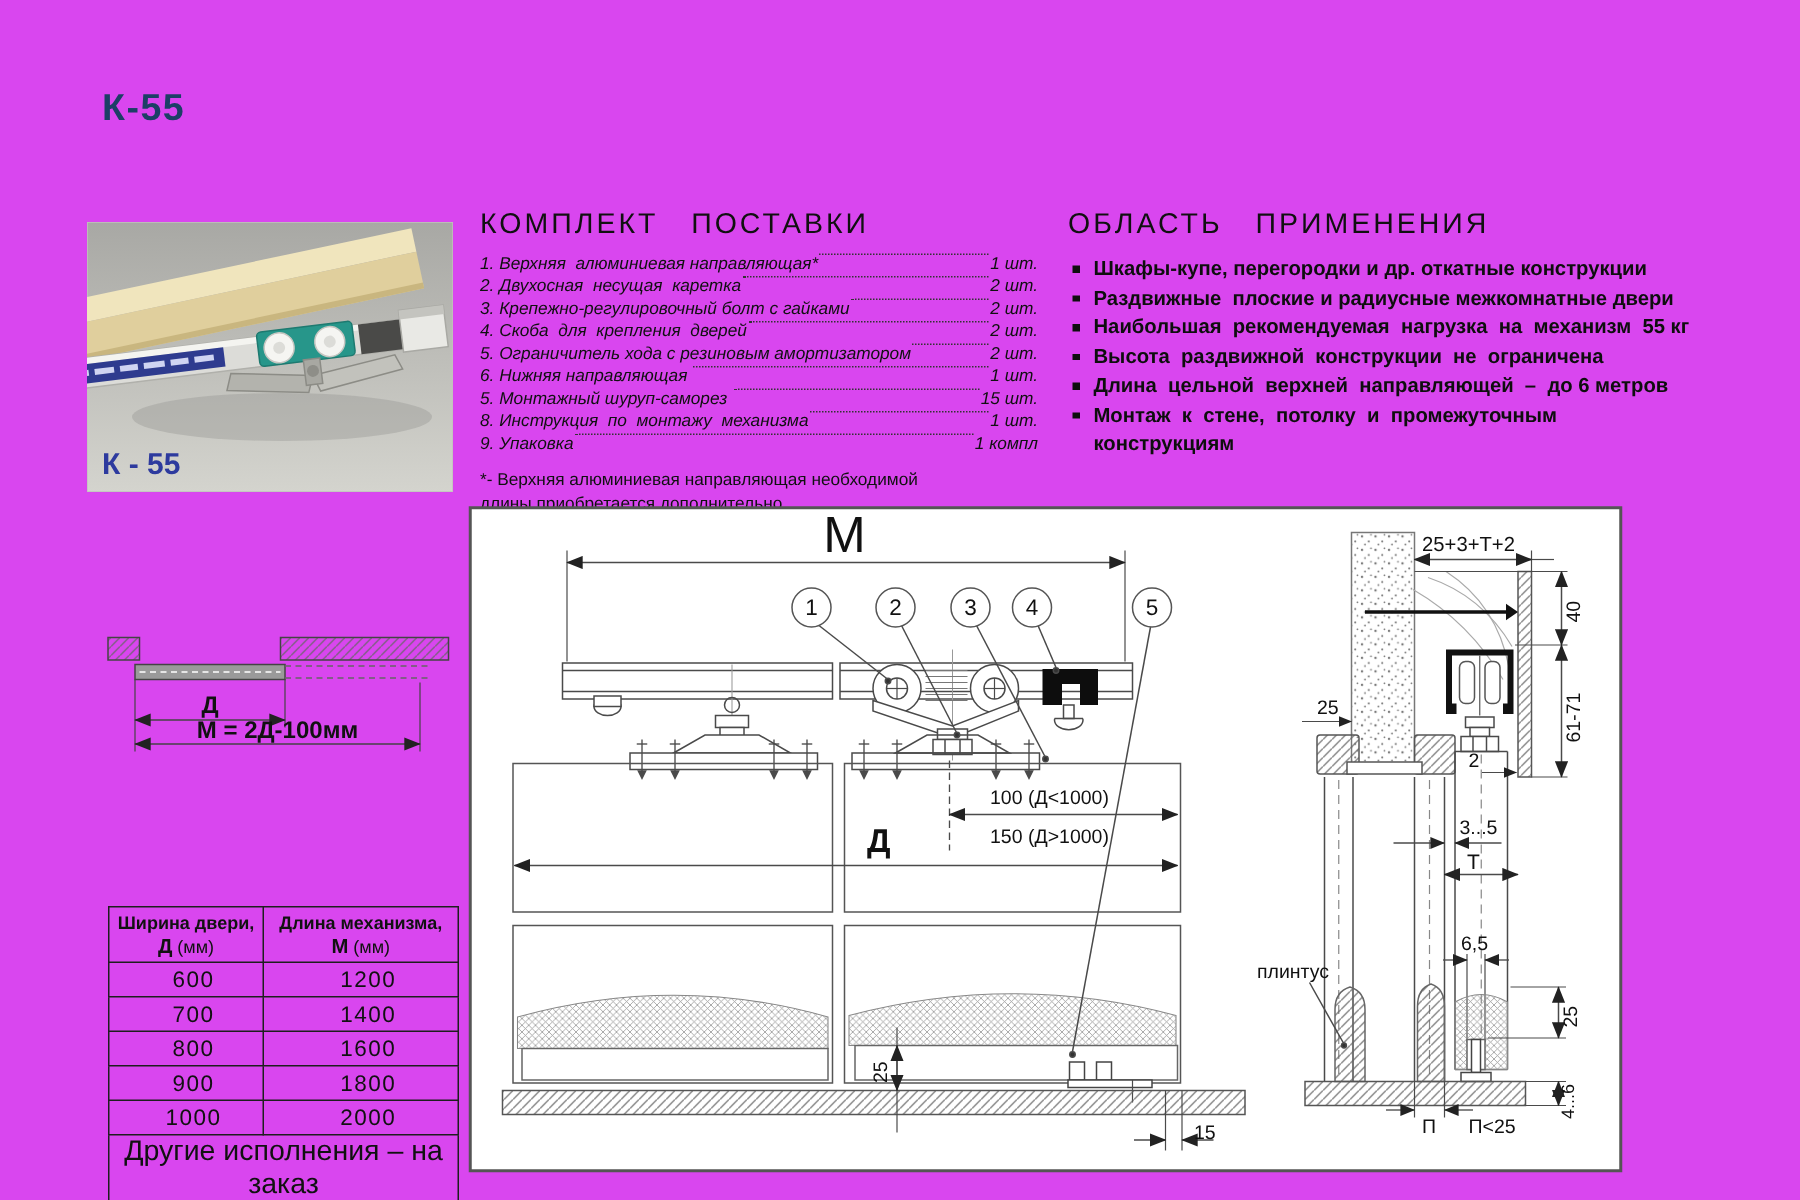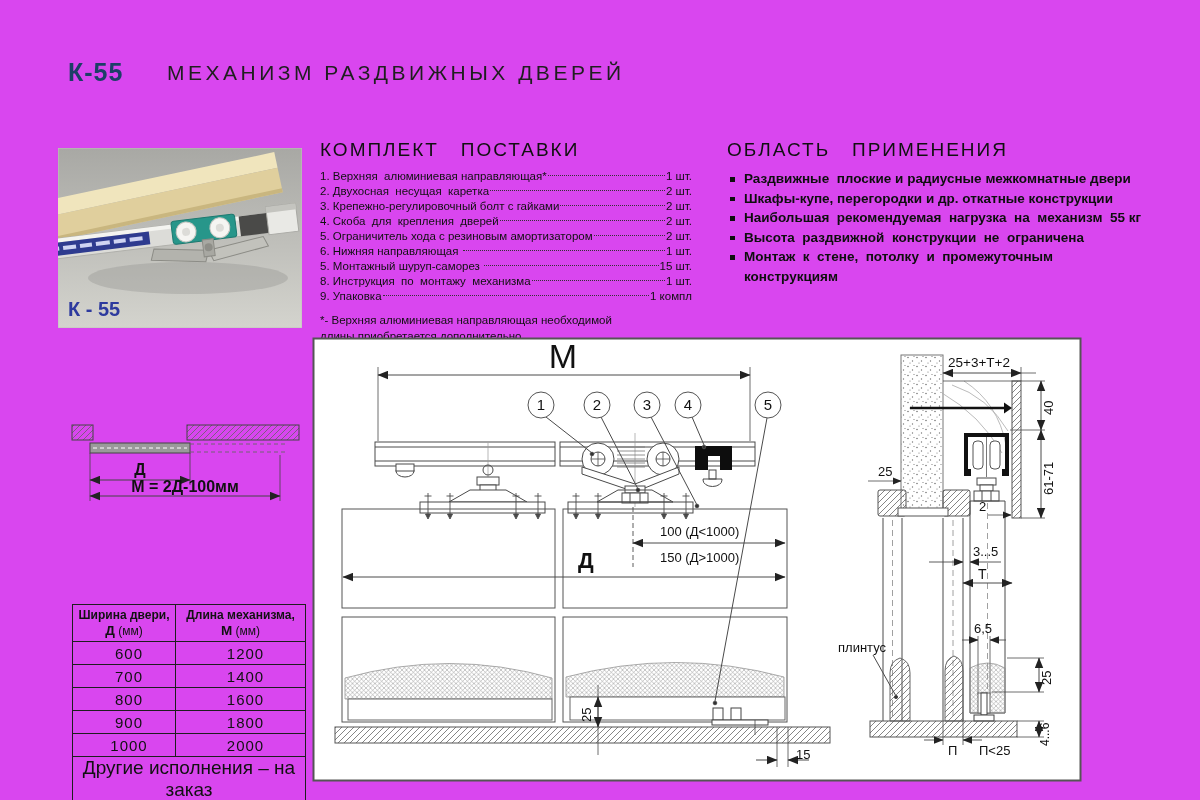--- a/index.html
+++ b/index.html
@@ -3,26 +3,26 @@
 <meta charset="utf-8">
 <style>
   html,body{margin:0;padding:0;background:#fff;}
   #page{position:relative;width:1200px;height:800px;background:#d946ef;overflow:hidden;
         font-family:"Liberation Sans","DejaVu Sans",sans-serif;color:#111;}
   .hdr-model{position:absolute;left:68px;top:58px;font-size:25px;font-weight:bold;color:#1c3f66;letter-spacing:1px;}
   .hdr-title{position:absolute;left:167px;top:61px;font-size:21px;letter-spacing:3.5px;color:#1f1f1f;}
   .photo-wrap{position:absolute;left:58px;top:148px;width:280px;height:180px;}
   .supply{position:absolute;left:320px;top:139px;width:372px;}
   .sec-head{font-size:19px;letter-spacing:2px;color:#101010;margin:0 0 8px 0;font-weight:normal;white-space:pre;}
-  .s-row{display:flex;align-items:center;font-size:11.5px;line-height:15px;color:#101010;}
+  .s-row{display:flex;align-items:flex-start;font-size:11.5px;line-height:15px;color:#101010;font-style:italic;}
   .s-name{white-space:pre-wrap;}
   .s-dots{flex:1;border-bottom:1.7px dotted #333;margin:0 1px 3px 1px;min-width:8px;}
   .s-qty{white-space:pre;}
   .footnote{margin-top:8px;font-size:11.5px;line-height:16px;color:#101010;}
-  .application{position:absolute;left:727px;top:139px;width:420px;}
+  .application{position:absolute;left:712px;top:139px;width:420px;}
   .app-list{margin:2px 0 0 0;padding:0;list-style:none;}
   .app-item{position:relative;padding-left:17px;font-size:13.5px;font-weight:600;line-height:19.5px;white-space:pre-wrap;color:#0e0e0e;}
   .bullet{position:absolute;left:3px;top:8px;width:4.5px;height:4.5px;background:#0e0e0e;}
   .scheme-wrap{position:absolute;left:62px;top:413px;}
   .sizes{position:absolute;left:72px;top:604px;border-collapse:collapse;table-layout:fixed;}
   .sizes td{border:1.5px solid #1e1e1e;text-align:center;vertical-align:middle;padding:0;}
   .sizes .th{width:102px;font-size:12px;font-weight:bold;line-height:15px;height:36px;}
   .sizes .th2{width:129px;}
   .sizes .unit{font-weight:normal;font-size:12px;white-space:pre;}
   .sizes .big{font-size:13.5px;}
@@ -54,21 +54,20 @@
         <path d="M0,0 L10,4 L0,8 Z" fill="#222"></path>
       </marker>
       <linearGradient id="pbg" x1="0" y1="0" x2="0" y2="1">
         <stop offset="0" stop-color="#a8a8a4"></stop>
           <stop offset="1" stop-color="#d4d4ce"></stop>
       </linearGradient>
     </defs>
   </svg>
 
   <div class="hdr-model">К-55</div>
-  <div class="hdr-title">МЕХАНИЗМ РАЗДВИЖНЫХ ДВЕРЕЙ</div>
 
   <div class="photo-wrap">
     <svg width="244" height="180" viewBox="0 0 244 180">
       <rect x="0" y="0" width="244" height="180" fill="url(#pbg)" stroke="#c2c2bd"></rect>
       <ellipse cx="130" cy="130" rx="100" ry="16" fill="#8f8f8b" opacity="0.35"></ellipse>
       <g transform="rotate(-12 120 90)">
         <rect x="-20" y="26" width="252" height="16" fill="#f0e5bd"></rect>
         <rect x="-20" y="42" width="252" height="25" fill="#e0cf9d"></rect>
         <rect x="-20" y="63" width="252" height="4" fill="#c9b67f"></rect>
       </g>
@@ -148,25 +147,25 @@
       </div>
     <div class="footnote">
       <div>*-  Верхняя алюминиевая направляющая необходимой</div>
       <div>длины приобретается дополнительно</div>
     </div>
   </div>
 
   <div class="application">
     <h2 class="sec-head">ОБЛАСТЬ   ПРИМЕНЕНИЯ</h2>
     <ul class="app-list">
+      <li class="app-item"><span class="bullet"></span><span>Шкафы-купе, перегородки и др. откатные конструкции</span></li>
       <li class="app-item"><span class="bullet"></span><span>Раздвижные  плоские и радиусные межкомнатные двери</span></li>
-      <li class="app-item"><span class="bullet"></span><span>Шкафы-купе, перегородки и др. откатные конструкции</span></li>
       <li class="app-item"><span class="bullet"></span><span>Наибольшая  рекомендуемая  нагрузка  на  механизм  55 кг</span></li>
       <li class="app-item"><span class="bullet"></span><span>Высота  раздвижной  конструкции  не  ограничена</span></li>
-      <li class="app-item"><span class="bullet"></span></li>
+      <li class="app-item"><span class="bullet"></span><span>Длина  цельной  верхней  направляющей  –  до 6 метров</span></li>
       <li class="app-item"><span class="bullet"></span><span>Монтаж  к  стене,  потолку  и  промежуточным конструкциям</span></li>
     </ul>
   </div>
 
   <div class="scheme-wrap">
     <svg width="252" height="95" viewBox="0 0 252 95">
       <g stroke="#444" stroke-width="1" fill="none">
         <rect x="10" y="12" width="21" height="15" fill="url(#hat)"></rect>
         <rect x="125" y="12" width="112" height="15" fill="url(#hat)"></rect>
         <rect x="28" y="30" width="100" height="10" fill="#9a9a9a"></rect>

